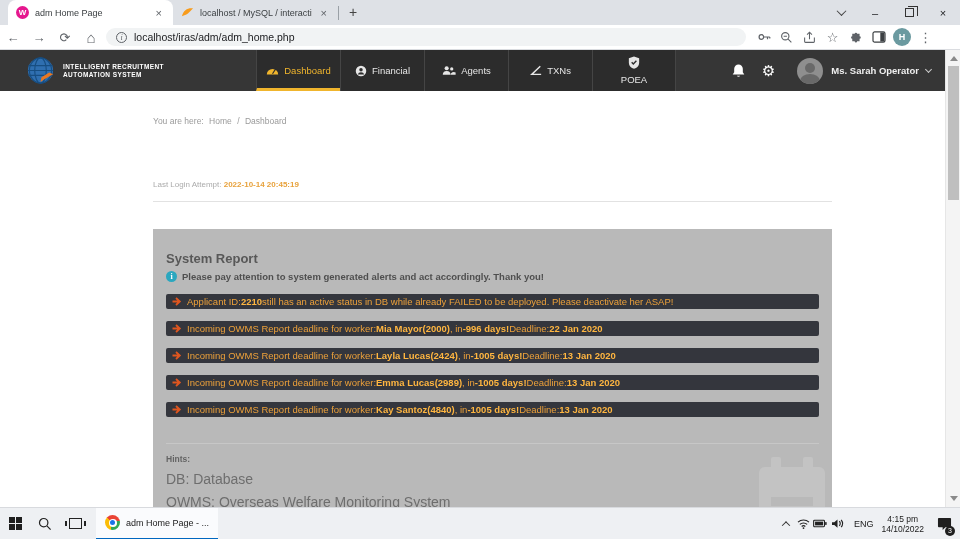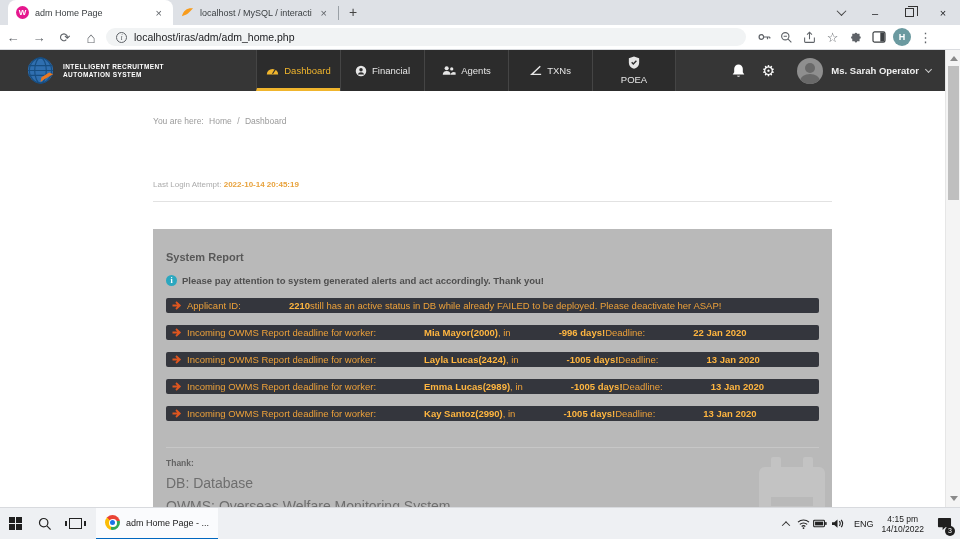--- a/index.html
+++ b/index.html
@@ -55,27 +55,27 @@
   .content { position:absolute; top:91px; left:18px; width:945px; height:416px; background:#fff; }
   .breadcrumb { position:absolute; left:135px; top:25px; font-size:8.5px; color:#9a9a9a; }
   .breadcrumb a { color:#9a9a9a; text-decoration:none; margin:0 3px; }
   .welcome { position:absolute; left:134px; top:56px; font-size:21px; color:#3d3d3d; }
   .welcome .uname { color:#28a745; font-weight:bold; }
   .lastlogin { position:absolute; left:135px; top:89px; font-size:8px; color:#ababab; }
   .lastlogin .val { color:#e8a23c; font-weight:bold; }
   .content-hr { position:absolute; left:135px; top:110px; width:679px; height:1px; background:#e2e2e2; }
 
   .report-box { position:absolute; left:135px; top:138px; width:679px; height:278px; background:#b9b9b9; overflow:hidden; padding:22px 13px 0 13px; }
-  .rb-title { font-size:11px; font-weight:bold; color:#585858; margin-bottom:12px; }
+  .rb-title { font-size:13px; font-weight:bold; color:#585858; margin-bottom:5px; }
   .rb-notice { display:flex; align-items:center; gap:5px; font-size:9.5px; font-weight:bold; color:#4f4f4f; }
   .info-ico { width:11px; height:11px; border-radius:50%; background:#2ba7bf; color:#fff; font-size:8px; font-weight:bold; display:flex; align-items:center; justify-content:center; flex:none; font-family:"Liberation Serif",serif; }
   .alert-list { margin-top:12px; }
   .alert-bar { height:15px; margin-bottom:12px; background:#34363d; border-radius:2px; display:flex; align-items:center; padding:0 6px; font-size:9.5px; color:#eda13a; white-space:nowrap; overflow:hidden; }
   .alert-bar svg { margin-right:4px; flex:none; }
-  .alert-bar .seg-bold { color:#ffb640; font-weight:bold;margin-left:48px; }
+  .alert-bar .seg-bold { color:#ffb640; font-weight:bold; }
   .rb-hr { margin-top:26px; height:1px; background:#c7c7c7; }
   .hints-title { margin-top:10px; font-size:8.5px; font-weight:bold; color:#646464; }
   .hint-line { margin-top:7px; font-size:14px; color:#6e6e6e; }
   .watermark { position:absolute; right:3px; top:226px; opacity:1; }
 
   
   .pg-scroll { position:absolute; top:50px; right:0; width:15px; height:457px; background:#f4f4f4; border-left:1px solid #e6e6e6; }
   .pg-thumb { position:absolute; left:2px; top:16px; width:11px; height:134px; background:#bfbfbf; }
   .tri-up { position:absolute; left:4px; top:6px; width:0; height:0; border-left:4px solid transparent; border-right:4px solid transparent; border-bottom:5px solid #8a8a8a; }
   .tri-down { position:absolute; left:4px; bottom:6px; width:0; height:0; border-left:4px solid transparent; border-right:4px solid transparent; border-top:5px solid #8a8a8a; }
@@ -308,29 +308,29 @@
             <span>, in </span>
             <span class="seg-bold">-1005 days!</span>
             <span> Deadline: </span>
             <span class="seg-bold">13 Jan 2020</span>
           </div>
           <div class="alert-bar">
             <svg width="11" height="9" viewBox="0 0 11 9">
               <path d="M0.5 4.5h6M4 1l3.8 3.5L4 8" fill="none" stroke="#e0561f" stroke-width="1.8"></path>
             </svg>
             <span>Incoming OWMS Report deadline for worker: </span>
-            <span class="seg-bold">Kay Santoz(2990)</span>
+            <span class="seg-bold">Kay Santoz(4840)</span>
             <span>, in </span>
             <span class="seg-bold">-1005 days!</span>
             <span> Deadline: </span>
             <span class="seg-bold">13 Jan 2020</span>
           </div>
         </div>
       <div class="rb-hr"></div>
-      <div class="hints-title">Thank:</div>
+      <div class="hints-title">Hints:</div>
       <div class="hint-line">DB: Database</div>
       <div class="hint-line">OWMS: Overseas Welfare Monitoring System</div>
       <div class="hint-line">TXN: Financial transaction</div>
       <svg class="watermark" width="72" height="100" viewBox="0 0 72 100">
         <rect x="2" y="12" width="66" height="86" rx="6" fill="#c3c3c3"></rect>
         <rect x="14" y="2" width="10" height="16" rx="2" fill="#c3c3c3"></rect>
         <rect x="46" y="2" width="10" height="16" rx="2" fill="#c3c3c3"></rect>
         <rect x="14" y="42" width="42" height="9" fill="#b9b9b9"></rect>
         <rect x="14" y="60" width="42" height="9" fill="#b9b9b9"></rect>
         <rect x="14" y="78" width="42" height="9" fill="#b9b9b9"></rect>

